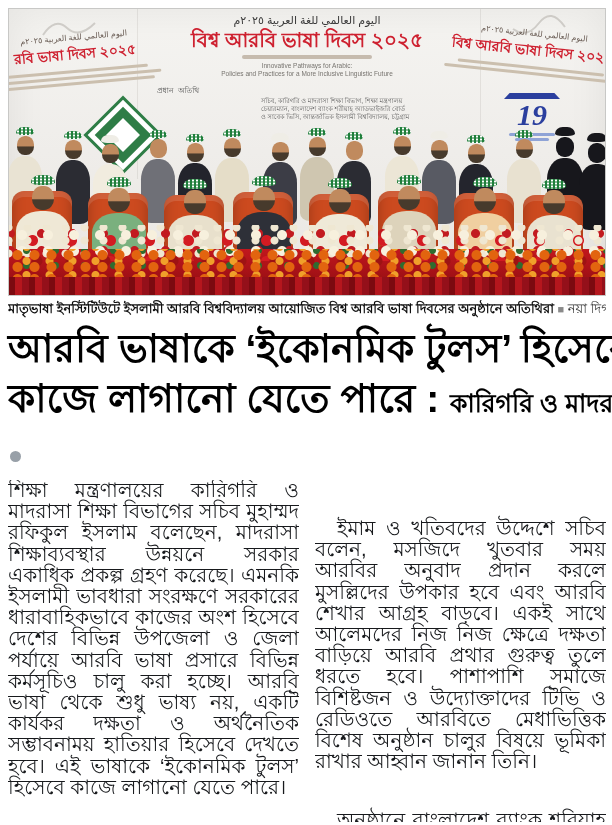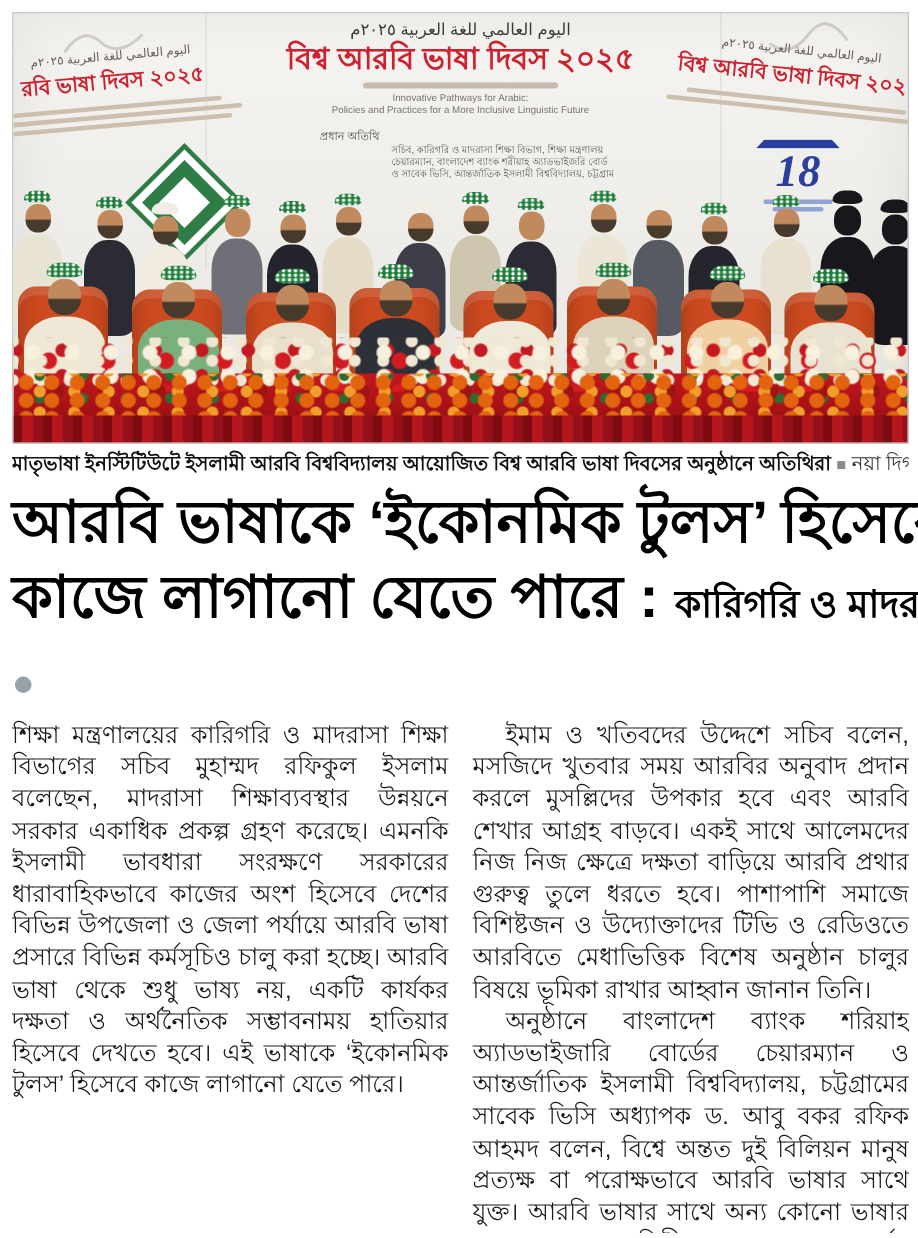--- a/index.html
+++ b/index.html
@@ -12,21 +12,21 @@
          overflow:hidden;box-shadow:inset 0 0 40px rgba(0,0,0,.07);}
   .crease{position:absolute;top:0;width:1px;height:170px;background:rgba(90,80,70,.10);}
   .sq{position:absolute;opacity:.55;}
 
   .banner-center{position:absolute;left:148px;top:5px;width:300px;text-align:center;z-index:0;}
   .b-arabic{font-size:11px;color:#3a3a3a;letter-spacing:1px;line-height:13px;}
   .b-title{font-size:20px;font-weight:bold;color:#ce2130;line-height:24px;margin-top:1px;white-space:nowrap;}
   .blur-bar{height:4px;background:#c6bbae;border-radius:2px;margin:3px auto 0;}
   .b-eng{font-size:6.5px;color:#77746f;line-height:8px;}
   .b-row{display:flex;align-items:baseline;margin-top:3px;text-align:left;}
-  .b-label{flex:none;width:96px;font-size:7.5px;color:#4c4c4c;text-align:right;padding-right:8px;}
+  .b-label{flex:none;width:96px;font-size:7.5px;color:#4c4c4c;padding-right:8px;font-family:Liberation Mono, monospace;}
   .b-name{font-size:12px;font-weight:bold;color:#1d2030;white-space:nowrap;}
   .b-desc{font-size:6.5px;color:#5a5a5a;text-align:left;padding-left:104px;line-height:8px;}
 
   .side-banner{position:absolute;text-align:center;z-index:0;}
   .side-l{left:-36px;top:24px;width:205px;transform:rotate(-5deg);}
   .side-r{right:-30px;top:20px;width:205px;transform:rotate(6deg);}
   .s-ar{font-size:8px;color:#6a5d55;letter-spacing:1px;}
   .s-title{font-size:14px;font-weight:bold;color:#ce2130;white-space:nowrap;margin-top:1px;}
   .s-bar{height:3px;background:#cbbfae;border-radius:2px;margin:3px auto 0;}
 
@@ -74,23 +74,23 @@
   .hl1{font-size:39px;font-weight:bold;line-height:50px;white-space:nowrap;}
   .hl2{font-size:39px;font-weight:bold;line-height:50px;white-space:nowrap;}
   .hl2 .small{font-size:25px;font-weight:bold;}
 
   
   .byline{position:absolute;left:10px;top:451px;display:flex;align-items:center;}
   .byline-dot{width:11px;height:11px;border-radius:50%;background:#98a0a8;margin-right:8px;flex:none;}
   .byline-text{font-size:15px;font-weight:bold;color:#101010;}
 
   .cols{position:absolute;left:8px;top:480px;width:598px;height:342px;display:flex;gap:16px;overflow:hidden;}
-  .col{width:291px;font-size:16px;line-height:21.2px;text-align:justify;color:#17191c;overflow:hidden;}
+  .col{width:291px;font-size:20px;line-height:21.2px;text-align:justify;color:#17191c;overflow:hidden;}
   .col p{margin:0;}
-  .col p.indent{text-indent:22px;}
+  .col p.indent{text-indent:22px;margin-top:38px;}
 </style>
 </head>
 <body>
 
 <div class="page">
 
   <div class="photo" id="photo">
     <svg class="sq" style="left:30px;top:6px" width="60" height="26" viewBox="0 0 60 26">
         <path d="M4 20 Q16 2 28 13 T56 8" stroke="#b4b0aa" stroke-width="2" fill="none"></path>
       </svg>
@@ -125,21 +125,21 @@
         <div class="b-label">প্রধান অতিথি</div>
       </div>
       <div class="b-desc">সচিব, কারিগরি ও মাদরাসা শিক্ষা বিভাগ, শিক্ষা মন্ত্রণালয়</div>
       <div class="b-desc">চেয়ারম্যান, বাংলাদেশ ব্যাংক শরীয়াহ অ্যাডভাইজরি বোর্ড</div>
       <div class="b-desc">ও সাবেক ভিসি, আন্তর্জাতিক ইসলামী বিশ্ববিদ্যালয়, চট্টগ্রাম</div>
     </div>
 
     <div class="logo-diamond"></div>
     <div class="logo-right">
       <div class="roof"></div>
-      <div class="l18">18</div>
+      <div class="l18">19</div>
       <div class="l-sub"></div>
       <div class="l-sub" style="width:46%"></div>
     </div>
 
     <div class="stage"></div>
     <div class="flowers f1"></div>
     <div class="flowers f2"></div>
     <div class="skirt"></div>
   <div class="person" style="left: -1px; top: 118px; z-index: 1;">
         <div class="p-cap cap-g" style="width:18px;height:8px"></div>

